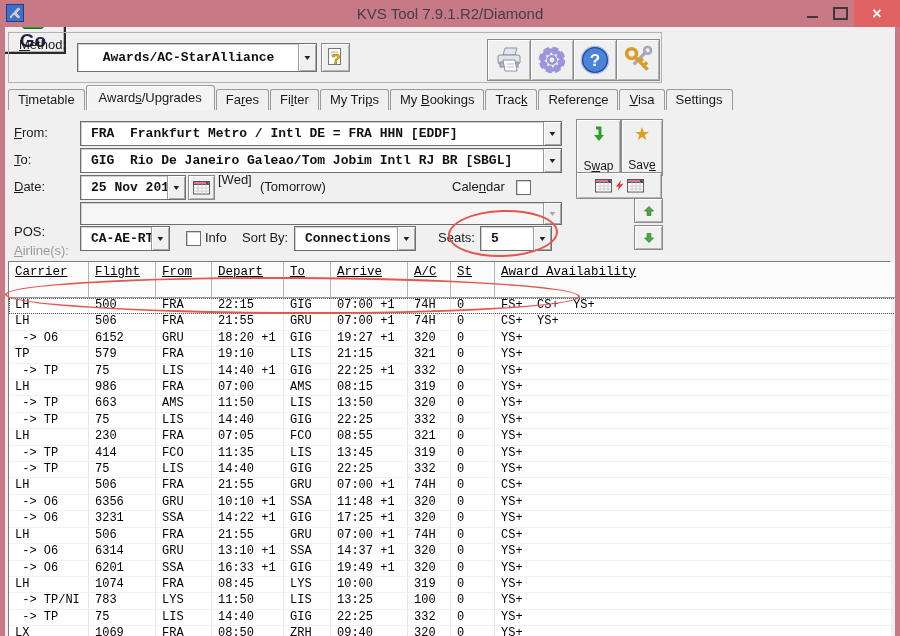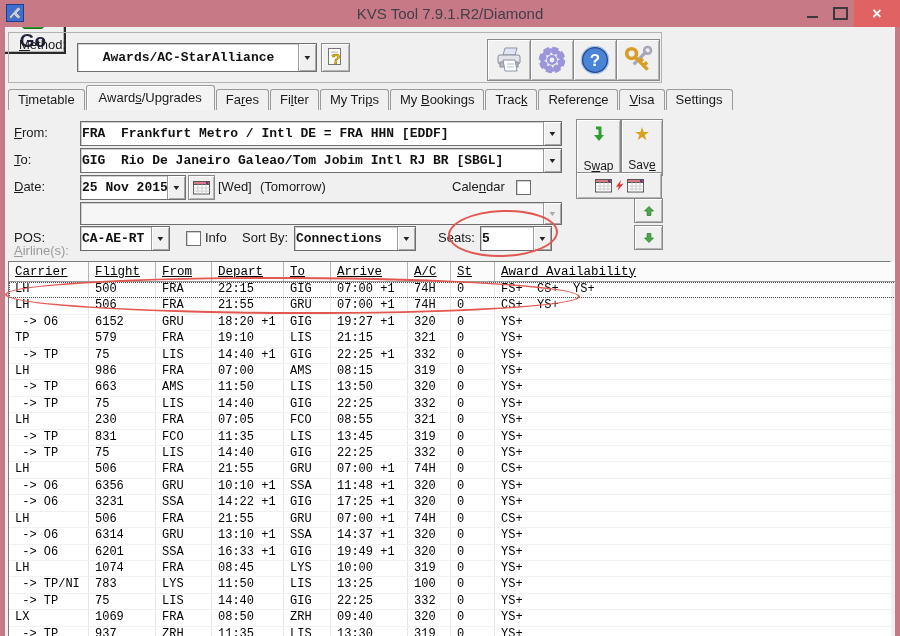--- a/index.html
+++ b/index.html
@@ -20,21 +20,21 @@
   .glyph-min{width:11px;height:2px;background:#3a3a3a;margin-top:6px;}
   .glyph-max{width:11px;height:9px;border:2px solid #3a3a3a;background:transparent;}
   
   .frame{position:absolute;top:27px;bottom:0;width:5px;background:var(--rose);z-index:60;}
   .frame-left{left:0;} .frame-right{right:0;}
   
   .method-panel{position:absolute;left:8px;top:32px;width:652px;height:49px;border:1px solid #b2b2b2;}
   .method-label{position:absolute;left:10px;top:0;height:47px;line-height:47px;font-size:13px;color:#1a1a1a;}
   .combo{position:absolute;background:#fff;border:1px solid var(--border-dark);box-shadow:inset 1px 1px 0 #cfcfcf;}
   .combo .value{position:absolute;left:0;top:0;right:17px;bottom:0;font-family:"Liberation Mono",monospace;
-    font-weight:bold;font-size:13px;color:#111;white-space:pre;overflow:hidden;display:flex;align-items:center;padding-left:1px;}
+    font-weight:bold;font-size:13px;color:#111;white-space:pre;overflow:hidden;display:flex;align-items:center;padding-left:10px;}
   .combo .arrow-btn{position:absolute;right:0;top:0;bottom:0;width:17px;background:var(--face);
     border-left:1px solid #9a9a9a;box-shadow:inset 1px 1px 0 #ffffff,inset -1px -1px 0 #a8a8a8;
     display:flex;align-items:center;justify-content:center;}
   .combo .arrow-btn::after{content:"▼";font-size:7px;color:#222;transform:scaleX(1.4);}
   .combo.disabled{background:#f6f6f6;}
   .combo.disabled .value{color:#9c9c9c;font-weight:bold;}
   .combo.disabled .arrow-btn::after{color:#aaa;}
   .combo-method{left:68px;top:10px;width:238px;height:27px;}
   .combo-method .value{justify-content:center;padding-left:0;}
   .iconbtn{position:absolute;background:var(--face);border:1px solid #8a8a8a;
@@ -77,21 +77,21 @@
   .go-icon{width:20px;height:20px;margin-top:6px;background:#2f9e2f;border:1px solid #1c6b1c;border-radius:3px;
     color:#fff;font-weight:bold;font-size:14px;line-height:19px;text-align:center;}
   .go-label{font-size:19px;font-weight:bold;color:#23233f;margin-top:1px;}
   .btn-up{left:634px;top:198px;width:27px;height:23px;justify-content:center;}
   .btn-down{left:634px;top:225px;width:27px;height:23px;justify-content:center;}
   
   .results{position:absolute;left:8px;top:261px;width:881px;height:375px;background:#fff;
     border-top:1px solid #7c7c7c;border-left:1px solid #7c7c7c;border-right:1px solid #fff;border-bottom:none;}
   table.grid{table-layout:fixed;width:100%;border-collapse:collapse;font-family:"Liberation Mono",monospace;}
   table.grid th{font-weight:400;font-size:12.5px;text-decoration:underline;text-align:left;height:19px;
-    padding:0 0 0 6px;border-right:1px solid #b4b4b4;border-bottom:1px solid #9a9a9a;background:#fbfbfb;white-space:pre;overflow:hidden;}
+    padding:0 0 16px 6px;border-right:1px solid #b4b4b4;border-bottom:1px solid #9a9a9a;background:#fbfbfb;white-space:pre;overflow:hidden;}
   table.grid th.blank{border-right:none;}
   table.grid td{font-size:12px;height:15.4px;line-height:15.4px;padding:0 0 0 6px;white-space:pre;overflow:hidden;
     border-right:1px solid #e6e6e6;border-bottom:1px solid #f1f1f1;color:#000;}
   table.grid tr.focused{outline:1px dotted #505050;outline-offset:-1px;}
   .c0{width:73px;}.c1{width:60px;}.c2{width:49px;}.c3{width:65px;}.c4{width:40px;}
   .c5{width:70px;}.c6{width:36px;}.c7{width:37px;}.c8{width:414px;}.c9{width:auto;}
   
   .annot{position:absolute;border:2px solid #e25750;border-radius:50%;pointer-events:none;z-index:40;}
   .annot-row{left:5px;top:277px;width:571px;height:33px;transform:rotate(0.2deg);}
   .annot-seats{left:448px;top:210px;width:106px;height:43px;transform:rotate(-2deg);}
@@ -203,31 +203,31 @@
       <rect x="0.5" y="1.5" width="16" height="12.5" fill="#fff" stroke="#555"></rect>
       <rect x="0.5" y="1.5" width="16" height="3" fill="#d97a8a" stroke="#555"></rect>
       <line x1="5" y1="4.5" x2="5" y2="14" stroke="#ccc"></line>
         <line x1="9" y1="4.5" x2="9" y2="14" stroke="#ccc"></line>
         <line x1="13" y1="4.5" x2="13" y2="14" stroke="#ccc"></line>
       <line x1="0.5" y1="8" x2="16.5" y2="8" stroke="#ccc"></line>
         <line x1="0.5" y1="11" x2="16.5" y2="11" stroke="#ccc"></line>
       <rect x="13" y="2" width="2.5" height="2" fill="#7a2d7a"></rect>
     </svg>
   </div>
-  <div class="flabel" style="left:218px;top:175px;text-align:center;">[Wed]</div>
+  <div class="flabel" style="left:218px;top:168px;text-align:center;">[Wed]</div>
   <div class="flabel" style="left:260px;top:175px;">(Tomorrow)</div>
   <div class="flabel" style="left:452px;top:175px;">Cale<u>n</u>dar</div>
   <div class="checkbox" style="left:516px;top:180px;"></div>
 
   <div class="flabel dis" style="left:14px;top:201px;margin-top:38px;"><u>A</u>irline(s):</div>
   <div class="combo combo-air disabled">
     <div class="arrow-btn"></div>
   </div>
 
-  <div class="flabel" style="left:14px;top:226px;">POS:</div>
+  <div class="flabel" style="left:14px;top:220px;">POS:</div>
   <div class="combo combo-pos">
     <div class="value">CA-AE-RT</div>
     <div class="arrow-btn"></div>
   </div>
   <div class="checkbox" style="left:186px;top:231px;"></div>
   <div class="flabel" style="left:205px;top:226px;">Info</div>
   <div class="flabel" style="left:242px;top:226px;">Sort By:</div>
   <div class="combo combo-sort">
     <div class="value">Connections</div>
     <div class="arrow-btn"></div>
@@ -409,21 +409,21 @@
             <td class="c3">07:05</td>
             <td class="c4">FCO</td>
             <td class="c5">08:55</td>
             <td class="c6">321</td>
             <td class="c7">0</td>
             <td class="c8">YS+</td>
             <td class="c9"></td>
           </tr>
           <tr>
             <td class="c0"> -&gt; TP</td>
-            <td class="c1">831</td>
+            <td class="c1">414</td>
             <td class="c2">FCO</td>
             <td class="c3">11:35</td>
             <td class="c4">LIS</td>
             <td class="c5">13:45</td>
             <td class="c6">319</td>
             <td class="c7">0</td>
             <td class="c8">YS+</td>
             <td class="c9"></td>
           </tr>
           <tr>

